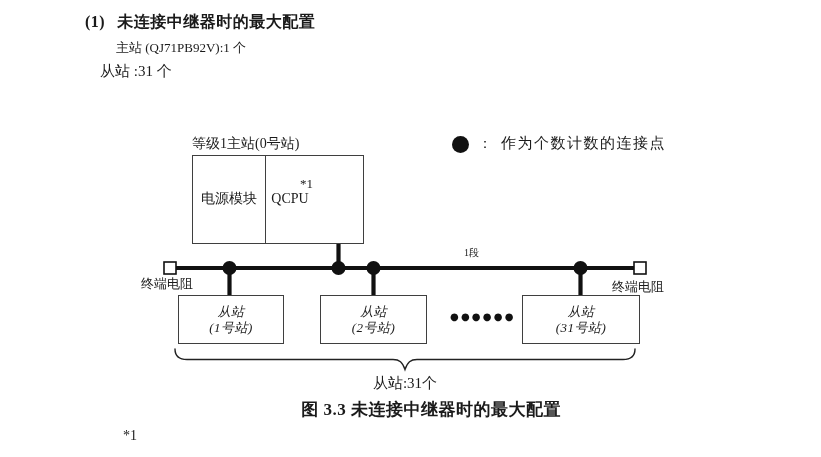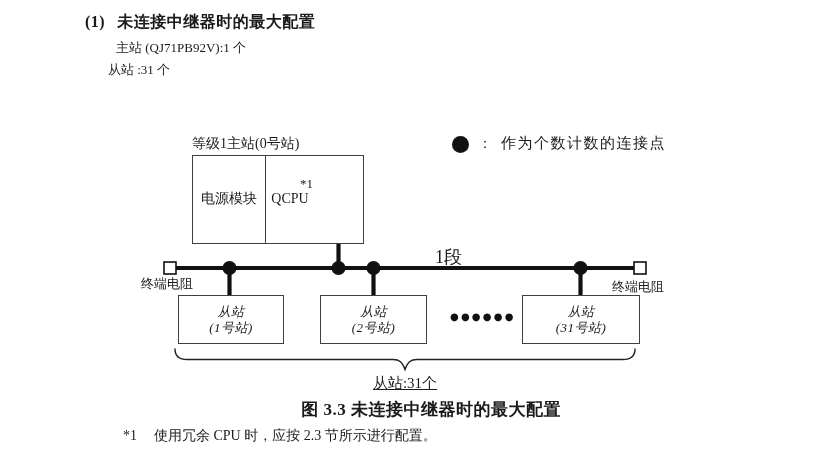--- a/index.html
+++ b/index.html
@@ -6,21 +6,21 @@
   #stage{
     position:relative;width:821px;height:457px;background:#ffffff;overflow:hidden;
     font-family:"Liberation Serif","DejaVu Serif",serif;color:#1a1a1a;padding-left:40px;
   }
   .abs{position:absolute;line-height:1.15;white-space:nowrap;}
 
   
   .heading{top:13px;left:85px;font-size:16px;font-weight:bold;letter-spacing:0.5px;}
   .heading .num{margin-right:12px;}
   .spec1{top:41px;left:116px;font-size:13px;}
-  .spec2{top:63px;left:108px;font-size:13px;}
+  .spec2{top:63px;left:100px;font-size:15px;}
 
   
   .master-label{top:136px;left:192px;font-size:14px;}
   .master-box{
     top:155px;left:192px;width:172px;height:89px;box-sizing:border-box;
     border:1.3px solid #3f3f3f;display:flex;background:#fff;
   }
   .cell{box-sizing:border-box;display:flex;align-items:center;justify-content:center;
         font-size:14px;position:relative;}
   .cell-power{width:72px;}
@@ -30,36 +30,36 @@
   .cpu-note{position:absolute;top:21px;right:1px;font-size:13px;}
   .net-lines{line-height:15px;}
 
   
   .legend{top:135px;left:452px;display:flex;align-items:center;height:18px;}
   .legend-dot{width:17px;height:17px;border-radius:50%;background:#111;flex:0 0 auto;}
   .legend-colon{font-size:14px;margin-left:9px;}
   .legend-text{font-size:15px;letter-spacing:1.5px;margin-left:9px;}
 
   
-  .segment-label{top:247px;left:435px;font-size:18px;}
+  .segment-label{top:247px;left:464px;font-size:10px;}
   .term-left{top:277px;left:141px;font-size:13px;}
   .term-right{top:280px;left:612px;font-size:13px;}
 
   
   .slave{box-sizing:border-box;border:1.3px solid #3f3f3f;background:#fff;
          display:flex;flex-direction:column;align-items:center;justify-content:center;
          font-size:13px;line-height:16px;letter-spacing:0.5px;text-align:center;font-style:italic;}
   .slave1{top:295px;left:178px;width:106px;height:49px;}
   .slave2{top:295px;left:320px;width:107px;height:49px;}
   .slave31{top:295px;left:522px;width:118px;height:49px;}
 
   .ellipsis{top:311px;left:450px;font-size:10px;letter-spacing:2.2px;color:#111;
             font-family:"DejaVu Sans",sans-serif;}
 
-  .brace-label{top:375px;left:405px;transform:translateX(-50%);font-size:15px;text-decoration:underline;}
+  .brace-label{top:375px;left:405px;transform:translateX(-50%);font-size:15px;}
 
   .caption{top:400px;left:431px;transform:translateX(-50%);
            font-size:17px;font-weight:bold;letter-spacing:0.5px;}
   .footnote-marker{top:428px;left:123px;font-size:14px;}
   .footnote-text{top:428px;left:154px;font-size:14px;}
 
   svg.overlay{position:absolute;top:0;left:0;pointer-events:none;}
 </style>
 </head>
 <body>
@@ -124,15 +124,14 @@
     <div>从站</div>
     <div>(31号站)</div>
   </div>
 
   <div class="abs ellipsis">●●●●●●</div>
 
   <div class="abs brace-label">从站:31个</div>
 
   <div class="abs caption">图 3.3 未连接中继器时的最大配置</div>
   <div class="abs footnote-marker">*1</div>
-  <div class="abs footnote-text">使用冗余 CPU 时，应按 2.3 节所示进行配置。</div>
 
 </div>
 
 </body></html>

